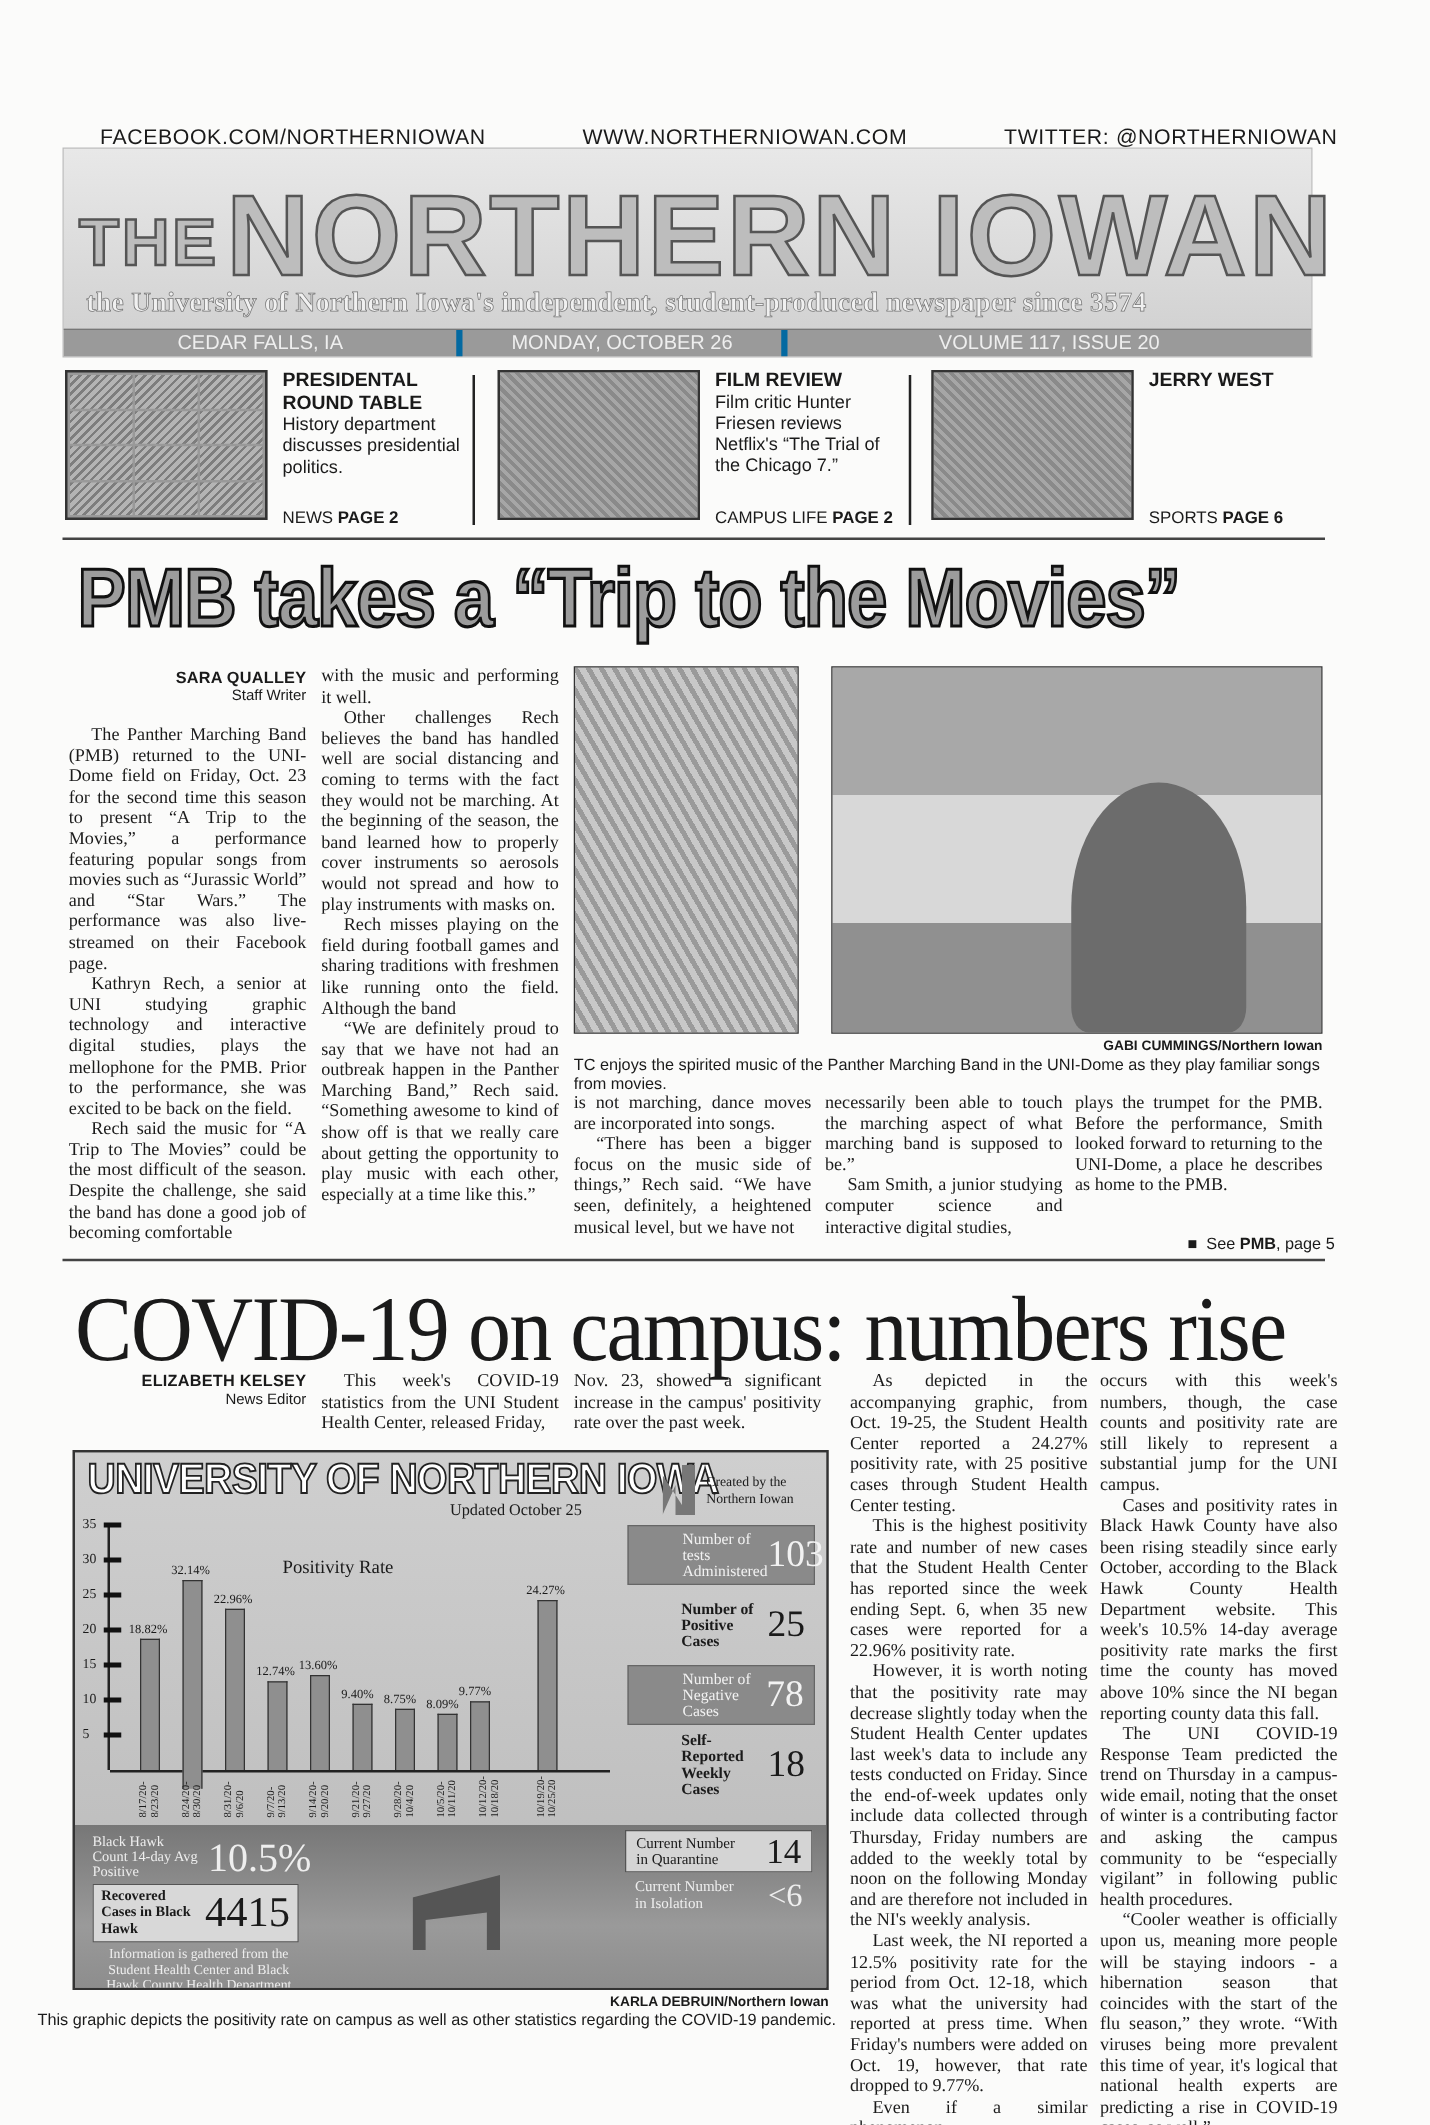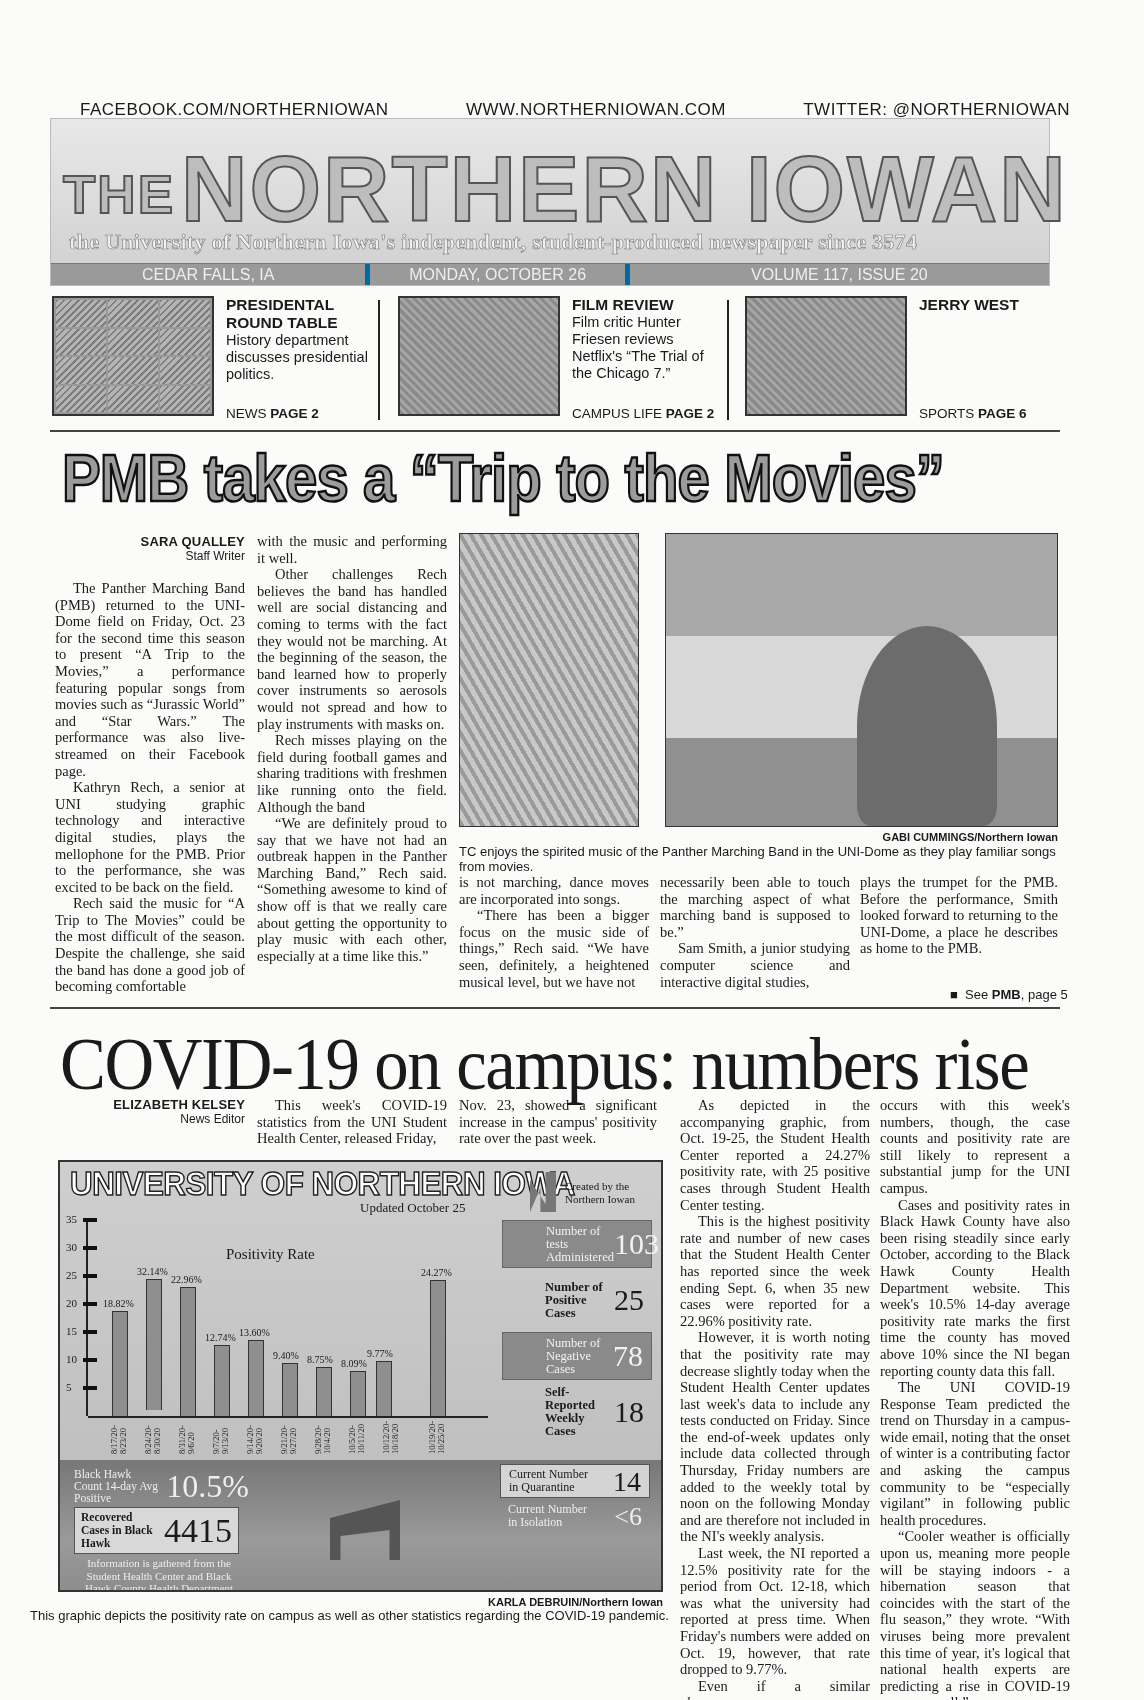--- a/index.html
+++ b/index.html
@@ -198,21 +198,21 @@
         <div class="ytick" style="top: 51px;"><span>25</span><i></i></div>
         <div class="ytick" style="top: 23px;"><span>30</span><i></i></div>
         <div class="ytick" style="top: -5px;"><span>35</span><i></i></div>
       </div>
     <div class="xaxis"></div>
     <div id="bars">
         <div class="bar" style="left: 46px; height: 105.392px; bottom: 38px;">
           <span class="bar-label">18.82%</span>
         </div>
         <div class="xlabel" style="left: 44px;">8/17/20-8/23/20</div>
-        <div class="bar" style="left: 80px; height: 131px; bottom: 44px;">
+        <div class="bar" style="left: 80px; height: 167px; bottom: 23px;">
           <span class="bar-label">32.14%</span>
         </div>
         <div class="xlabel" style="left: 78px;">8/24/20-8/30/20</div>
         <div class="bar" style="left: 114px; height: 128.576px; bottom: 38px;">
           <span class="bar-label">22.96%</span>
         </div>
         <div class="xlabel" style="left: 112px;">8/31/20-9/6/20</div>
         <div class="bar" style="left: 148px; height: 71.344px; bottom: 38px;">
           <span class="bar-label">12.74%</span>
         </div>

